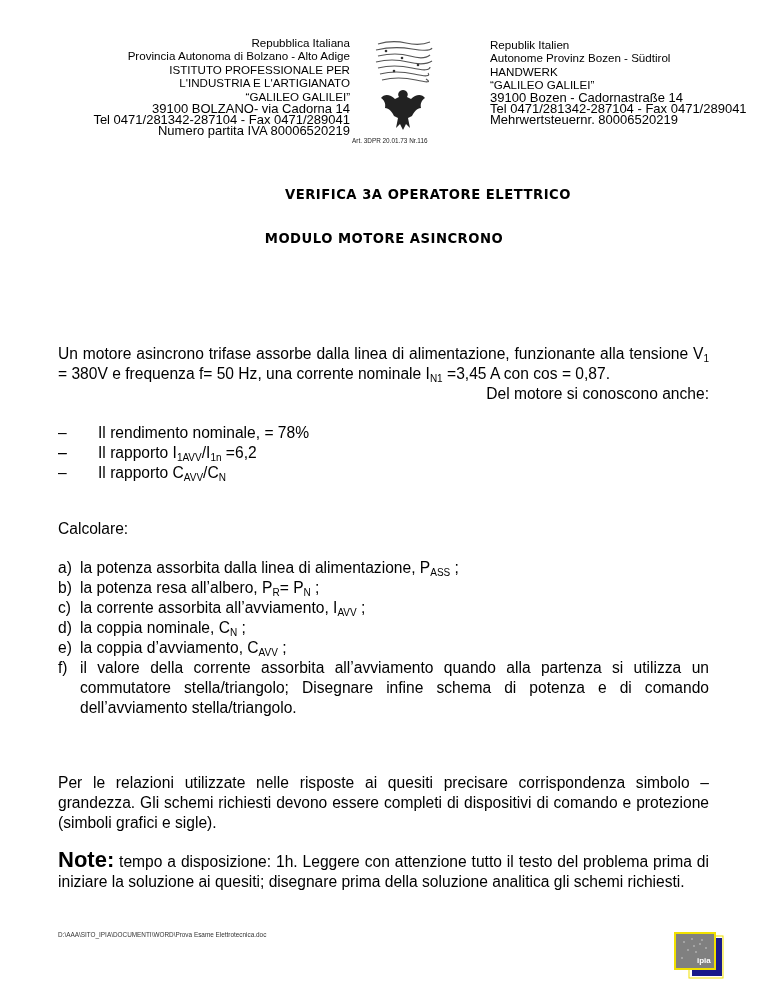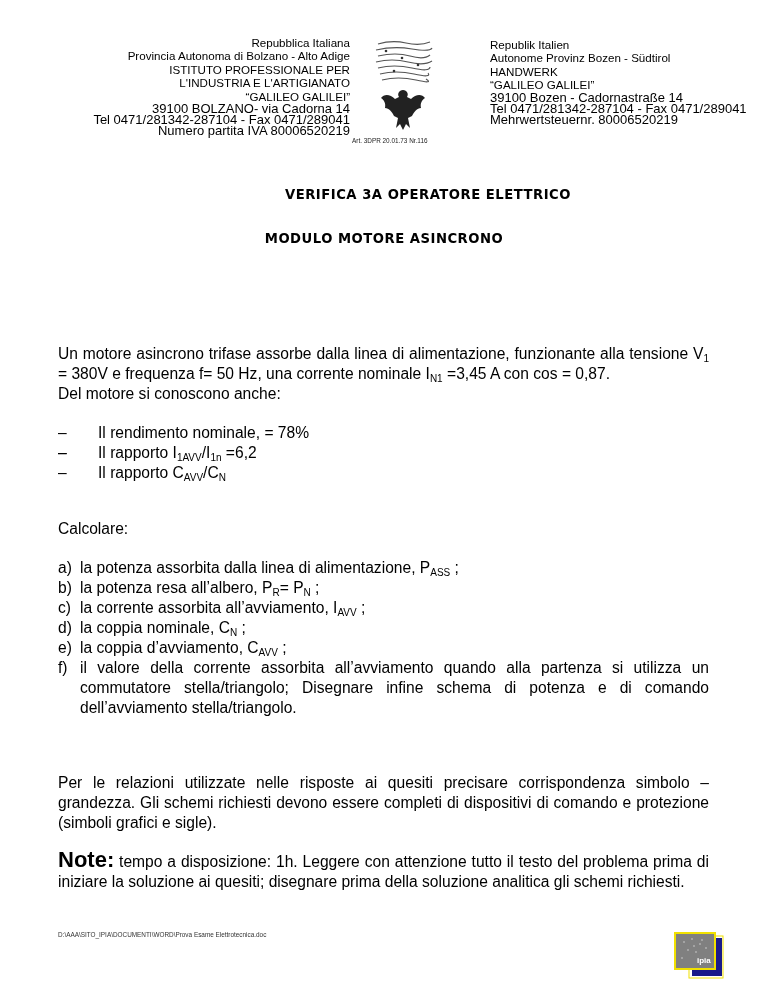--- a/index.html
+++ b/index.html
@@ -84,21 +84,21 @@
   <div class="hdr-small">Mehrwertsteuernr. 80006520219</div>
 </div>
 
 <div class="title title1">VERIFICA 3A OPERATORE ELETTRICO</div>
 <div class="title title2">MODULO MOTORE ASINCRONO</div>
 
 <div class="body para" style="top:304px;">
   <span>Un motore asincrono trifase assorbe dalla linea di alimentazione, funzionante alla tensione V</span><sub>1</sub><span>  = 380V e frequenza f= 50 Hz, una corrente nominale I</span><sub>N1</sub><span> =3,45 A con cos   = 0,87.</span>
 </div>
 
-<div class="body" style="top:384px;">Del motore si conoscono anche:</div>
+<div class="body" style="top:384px;text-align:right;">Del motore si conoscono anche:</div>
 <ul class="body list-dash" style="top:423px;">
   <li><span class="dash">–</span><span>Il rendimento nominale,   = 78%</span></li>
   <li><span class="dash">–</span></li>
   <li><span class="dash">–</span><span>Il rapporto I</span><sub>1AVV</sub><span>/I</span><sub>1n</sub><span> =6,2</span></li>
   <li><span class="dash">–</span><span>Il rapporto C</span><sub>AVV</sub><span>/C</span><sub>N</sub></li>
 </ul>
 
 <div class="body" style="top:519px;">Calcolare:</div>
 <ul class="body list-alpha" style="top:558px;">
   <li><span class="lbl">a)</span><span>la potenza assorbita dalla linea di alimentazione, P</span><sub>ASS</sub><span> ;</span></li>

